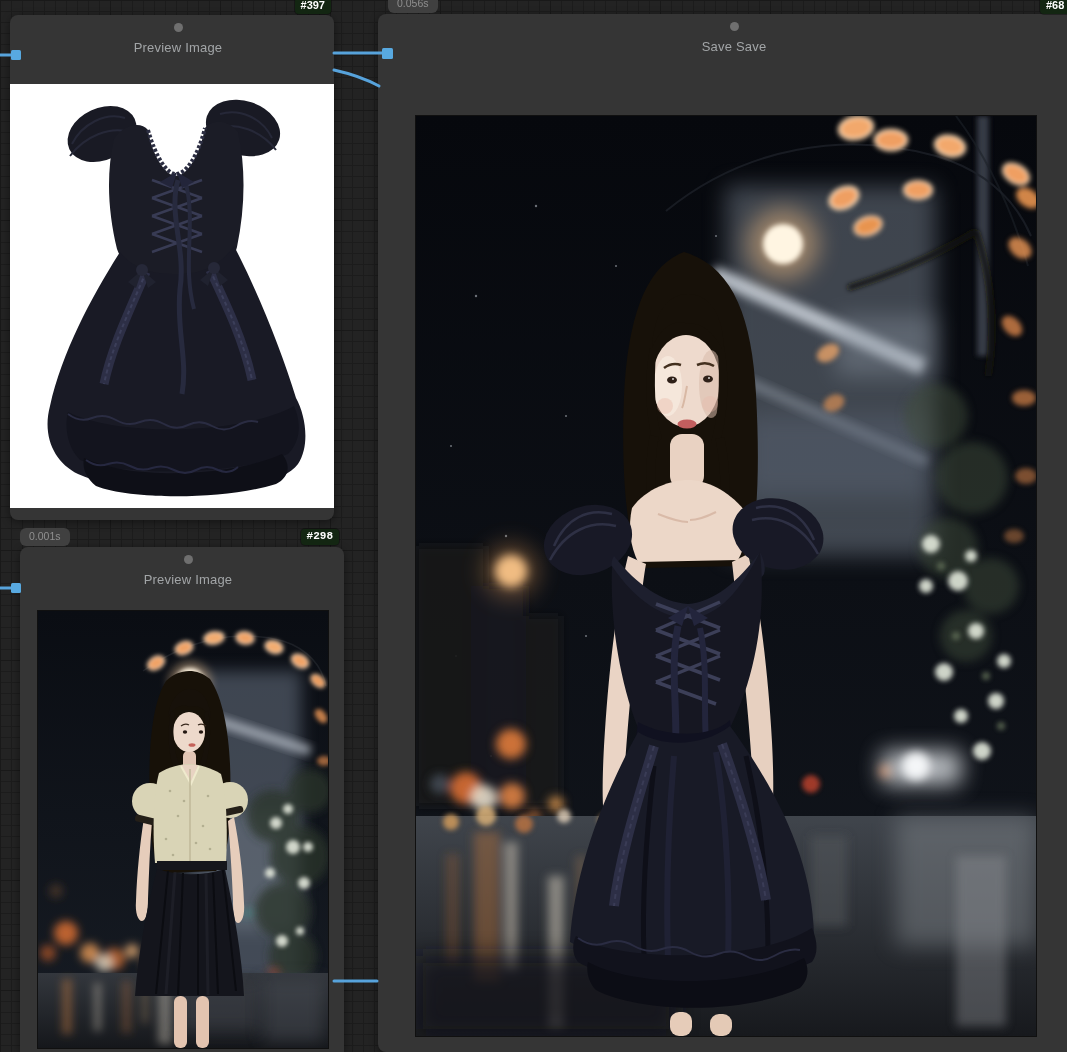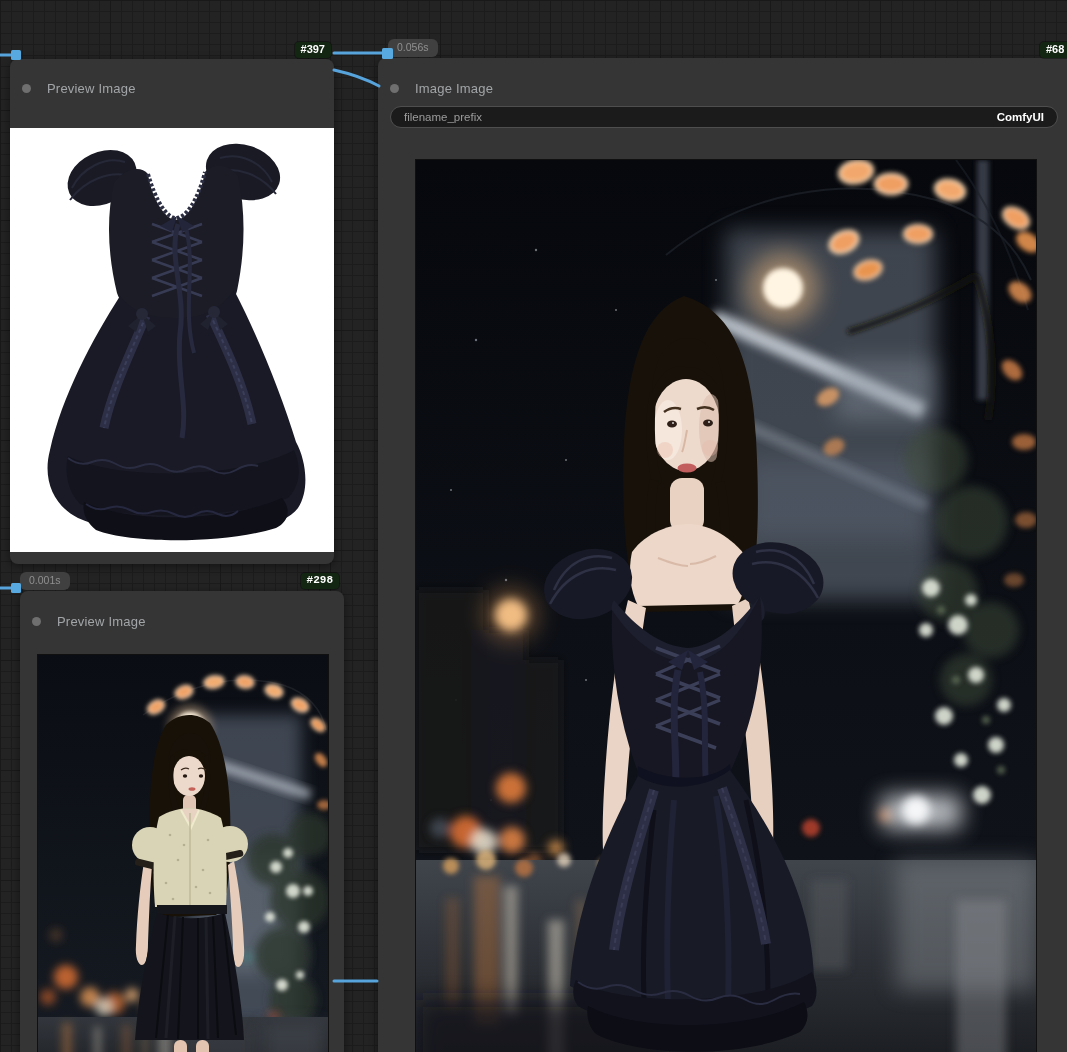--- a/index.html
+++ b/index.html
@@ -9,23 +9,23 @@
     background-image:
       linear-gradient(#191919 1px, transparent 1px),
       linear-gradient(90deg,#191919 1px, transparent 1px),
       linear-gradient(#1c1c1c 1px, transparent 1px),
       linear-gradient(90deg,#1c1c1c 1px, transparent 1px);
     background-size:110px 110px,110px 110px,11px 11px,11px 11px;
     font-family:"Liberation Sans","DejaVu Sans",sans-serif;
   }
   .node{
     position:absolute;background:#353535;border-radius:8px;
-    box-shadow:0 2px 8px rgba(0,0,0,.45);z-index:2;margin-top:44px;
+    box-shadow:0 2px 8px rgba(0,0,0,.45);z-index:2;
   }
-  .node-header{display:flex;align-items:center;gap:16px;padding:15px 0 0 12px;}
+  .node-header{display:flex;align-items:center;gap:8px;padding:8px 0 0 12px;flex-direction:column;}
   .title-dot{width:9px;height:9px;border-radius:50%;background:#6f6f6f;flex:0 0 auto;}
   .node-title{font-size:13px;color:#a2a5a7;letter-spacing:.2px;white-space:nowrap;}
   .time-chip{
     position:absolute;background:#404040;color:#8f8f8f;font-size:10.5px;
     padding:2px 9px 3px 9px;border-radius:6px;line-height:13px;white-space:nowrap;
   }
   .badge{
     position:absolute;background:#132612;color:#ffffff;font-weight:bold;font-size:11px;
     padding:1px 6px 2px 6px;border-radius:4px;line-height:13px;white-space:nowrap;
     box-shadow:0 0 0 1px rgba(0,0,0,.35);
@@ -232,25 +232,21 @@
         </g>
       </svg>
     </div>
   </div>
 
   <div class="node" style="left:378px;top:14px;width:700px;height:1038px;">
     <div class="time-chip" style="top:-19px;left:10px;">0.056s</div>
     <div class="badge" style="top:-16px;left:662px;">#68</div>
     <div class="node-header" style="height:30px;">
       <span class="title-dot"></span>
-      <span class="node-title">Image Image</span>
-    </div>
-    <div class="widget" style="left:12px;top:48px;width:668px;">
-      <span class="widget-label">filename_prefix</span>
-      <span class="widget-value">ComfyUI</span>
+      <span class="node-title">Save Save</span>
     </div>
     <div class="img-frame bordered" style="left:37px;top:101px;width:620px;height:920px;" aria-label="girl wearing the black gothic dress standing on a rainy city street at night">
       <svg width="620" height="920" viewBox="0 0 620 920">
         <defs>
           <linearGradient id="skyC" x1="0" y1="0" x2="0" y2="1">
             <stop offset="0" stop-color="#06080d"></stop>
               <stop offset="1" stop-color="#12161d"></stop>
           </linearGradient>
           <linearGradient id="gndC" x1="0" y1="0" x2="0" y2="1">
             <stop offset="0" stop-color="#40454c"></stop>

